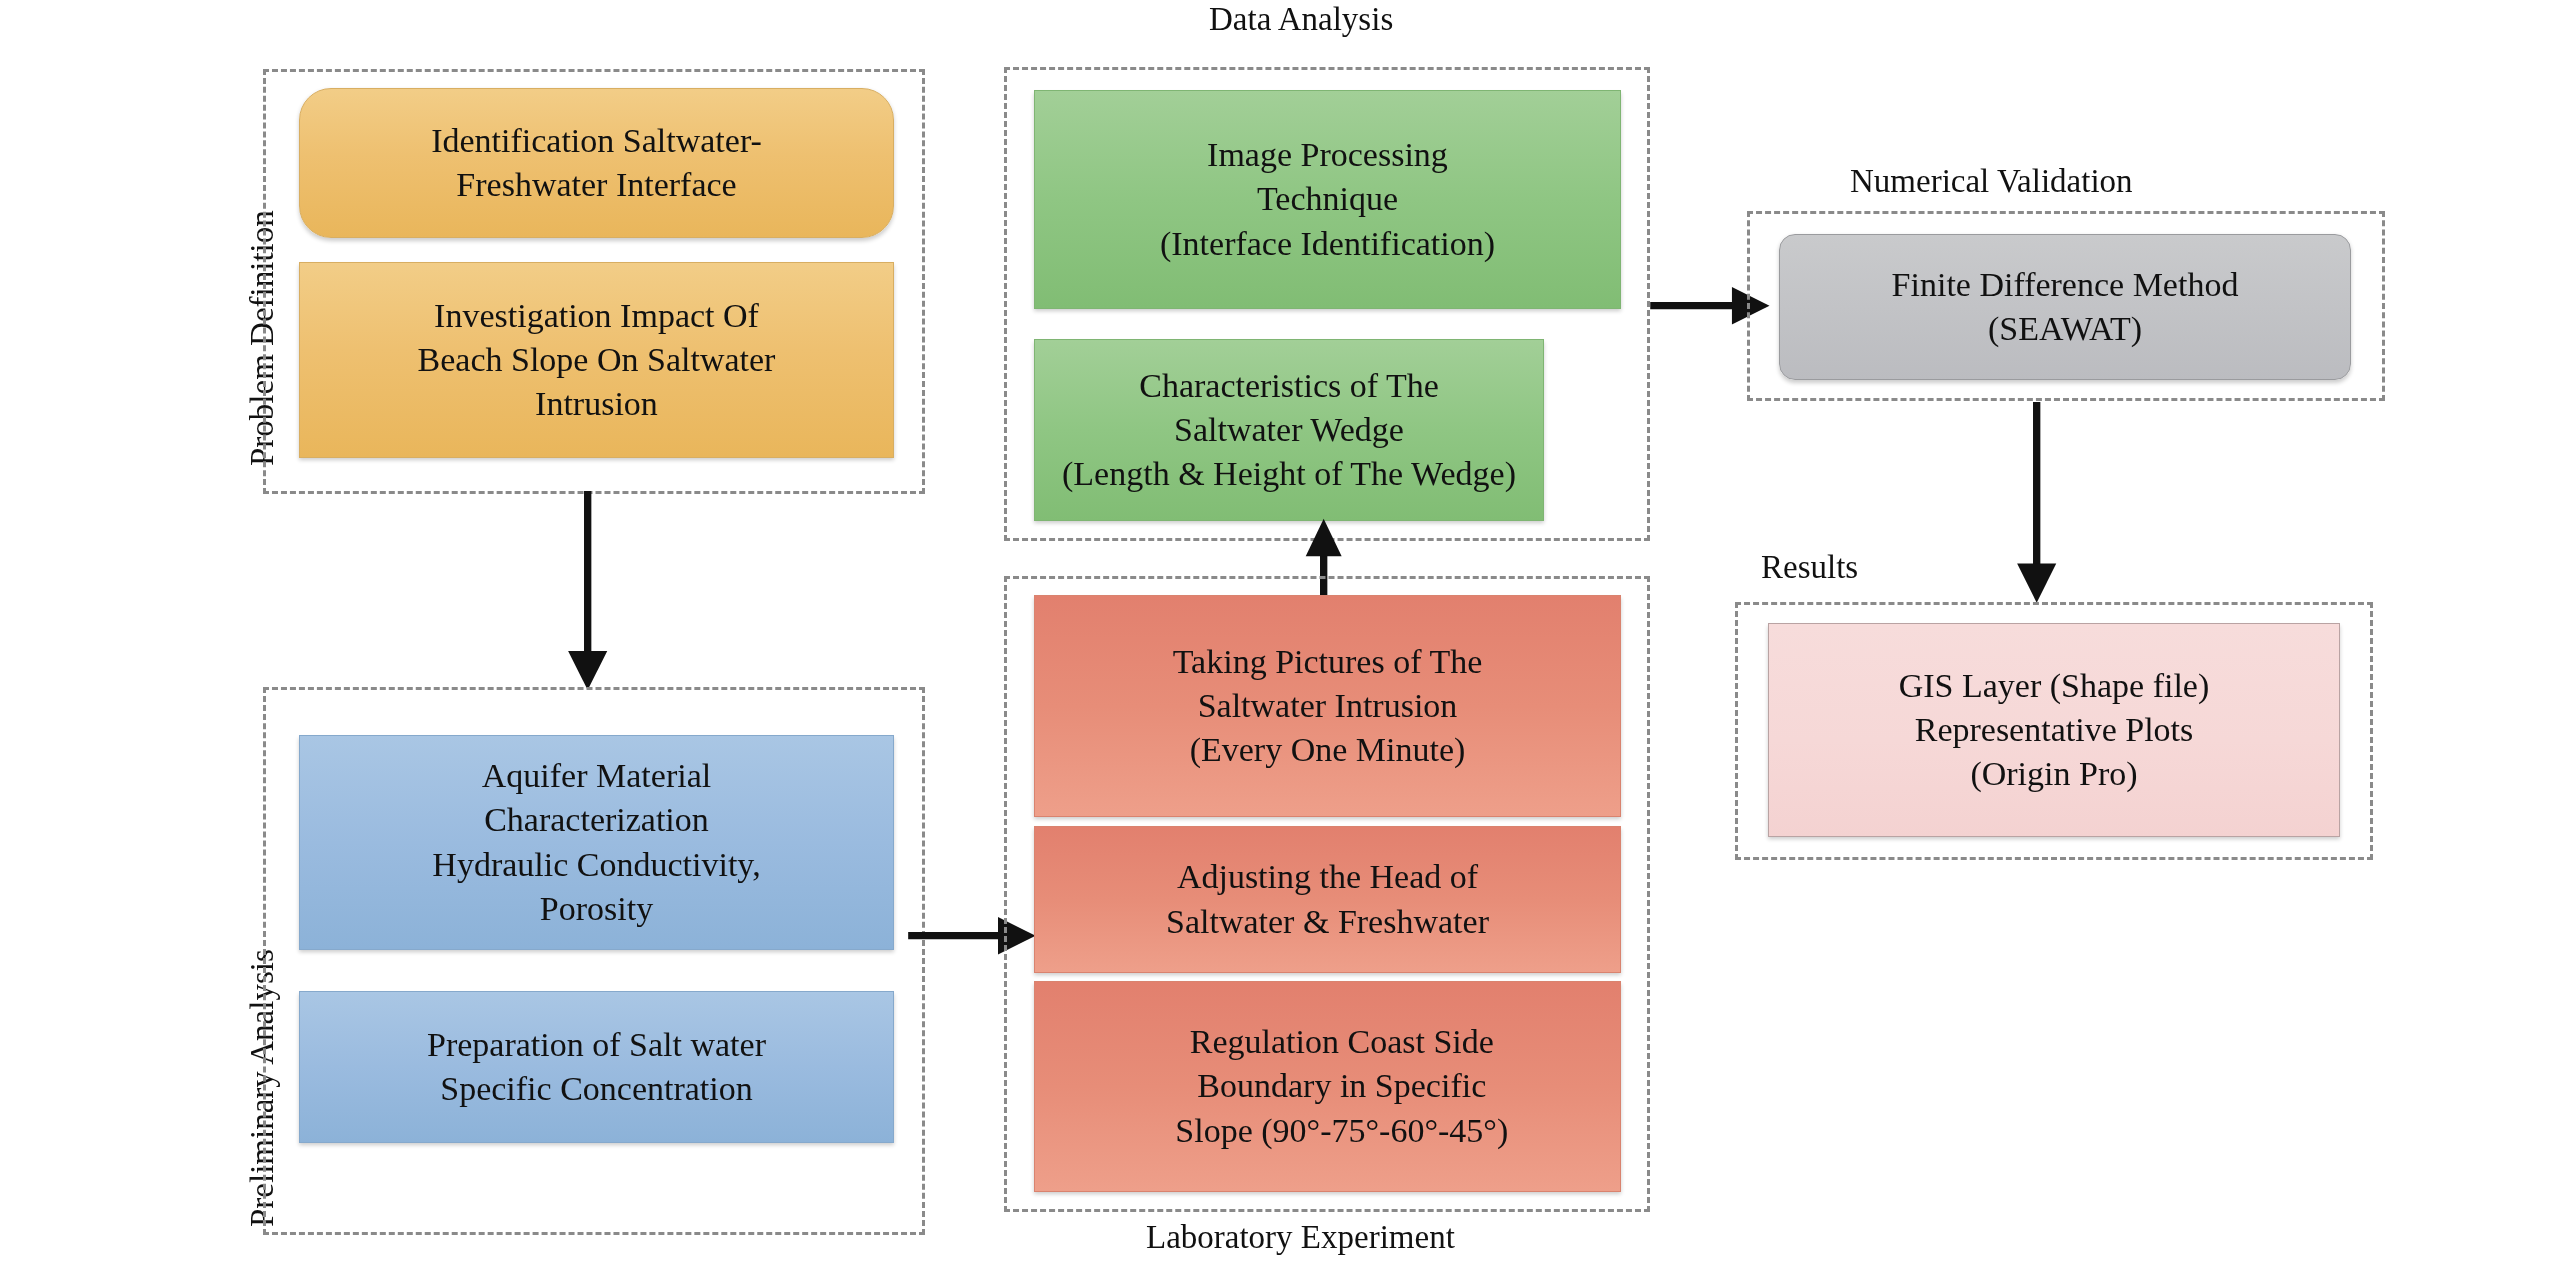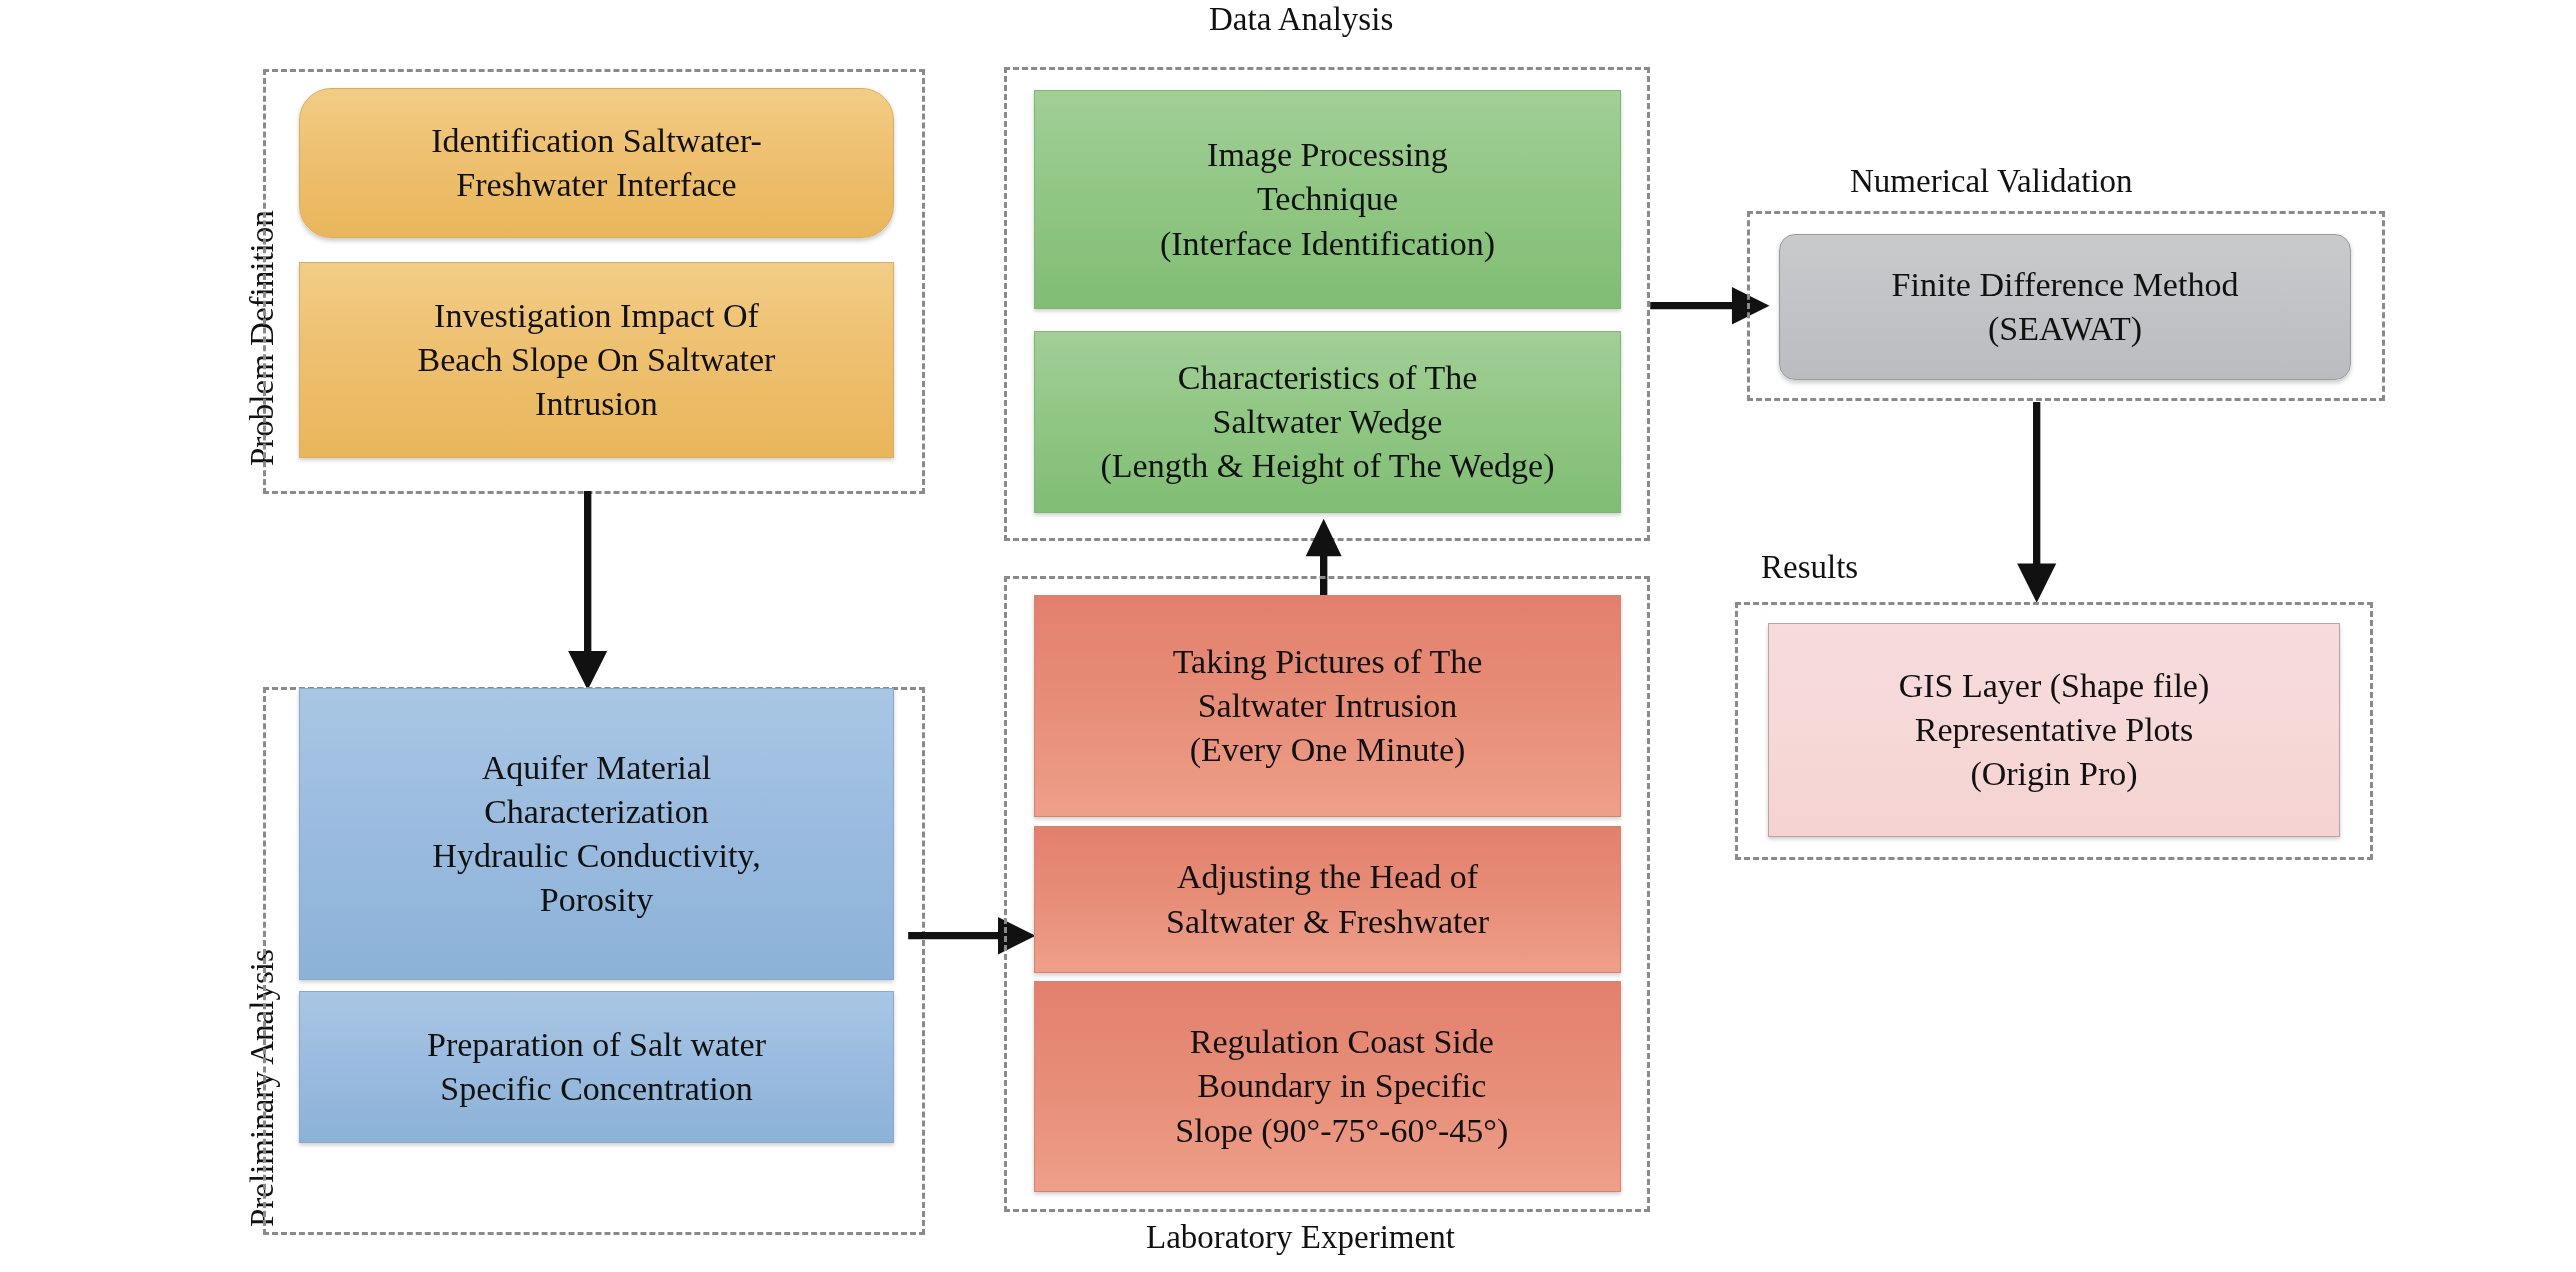--- a/index.html
+++ b/index.html
@@ -105,21 +105,21 @@
     <svg width="49" height="204" viewBox="0 0 60 250">
       <line x1="29" y1="0" x2="29" y2="210" stroke="#111" stroke-width="9"></line>
       <polygon points="29,244 5,196 53,196" fill="#111"></polygon>
     </svg>
   </div>
 
   <div class="caption vertical" style="left:245px; top:1227px;">Preliminary Analysis</div>
 
   <div class="group" style="left:263px; top:687px; width:662px; height:548px;"></div>
 
-  <div class="node blue" style="left:299px; top:688px; width:595px; height:292px;text-align:center;">Aquifer Material
+  <div class="node blue" style="left:299px; top:735px; width:595px; height:215px;text-align:center;">Aquifer Material
 Characterization
 Hydraulic Conductivity,
 Porosity</div>
 
   <div class="node blue" style="left:299px; top:991px; width:595px; height:152px;">Preparation of Salt water
 Specific Concentration</div>
 
   <div class="arrow" style="left:908px; top:912px; width:131px; height:49px;">
     <svg width="131" height="49" viewBox="0 0 160 60">
       <line x1="0" y1="29" x2="122" y2="29" stroke="#111" stroke-width="9"></line>
@@ -128,21 +128,21 @@
   </div>
 
   <div class="caption" style="left:1209px; top:1.6px;">Data Analysis</div>
 
   <div class="group" style="left:1004px; top:67px; width:646px; height:474px;"></div>
 
   <div class="node green" style="left:1034px; top:90px; width:587px; height:219px;">Image Processing
 Technique
 (Interface Identification)</div>
 
-  <div class="node green" style="left:1034px; top:331px; width:587px; height:182px;">Characteristics of The
+  <div class="node green" style="left:1034px; top:339px; width:510px; height:182px;">Characteristics of The
 Saltwater Wedge
 (Length &amp; Height of The Wedge)</div>
 
   <div class="arrow" style="left:1650px; top:282px; width:123px; height:49px;">
     <svg width="123" height="49" viewBox="0 0 150 60">
       <line x1="0" y1="29" x2="112" y2="29" stroke="#111" stroke-width="9"></line>
       <polygon points="146,29 100,6 100,52" fill="#111"></polygon>
     </svg>
   </div>
 

